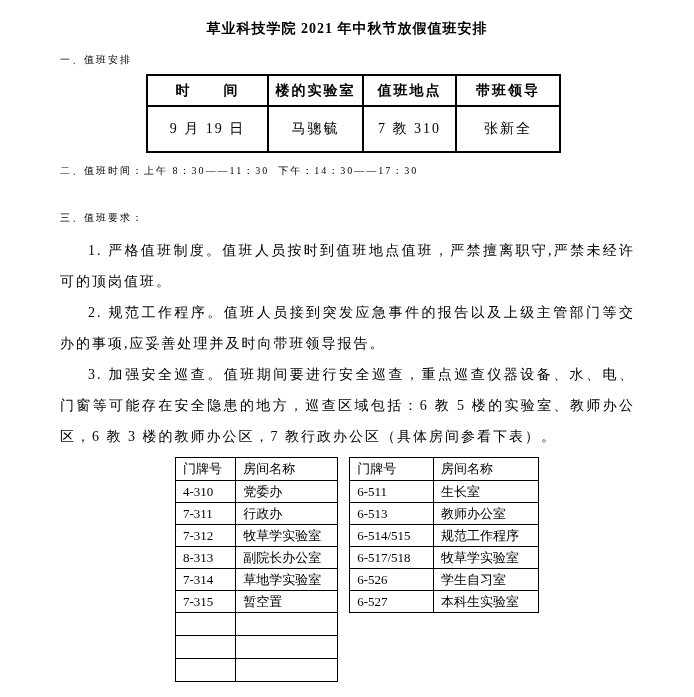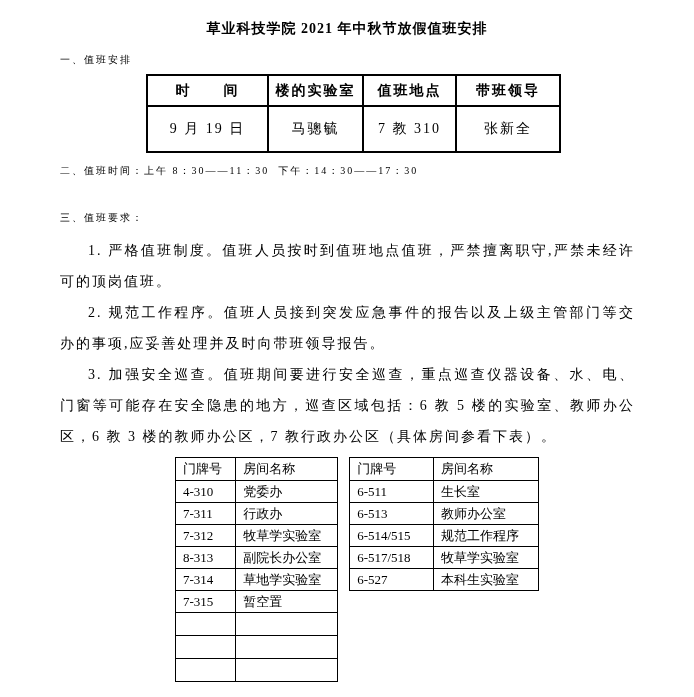--- a/index.html
+++ b/index.html
@@ -194,20 +194,24 @@
         </tr>
         <tr>
           <td>6-514/515</td>
           <td>规范工作程序</td>
         </tr>
         <tr>
           <td>6-517/518</td>
           <td>牧草学实验室</td>
         </tr>
         <tr>
+          <td>6-526</td>
+          <td>学生自习室</td>
+        </tr>
+        <tr>
           <td>6-527</td>
           <td>本科生实验室</td>
         </tr>
       </tbody>
         </table>
 
     </div>
   </div>
 
 </div>

